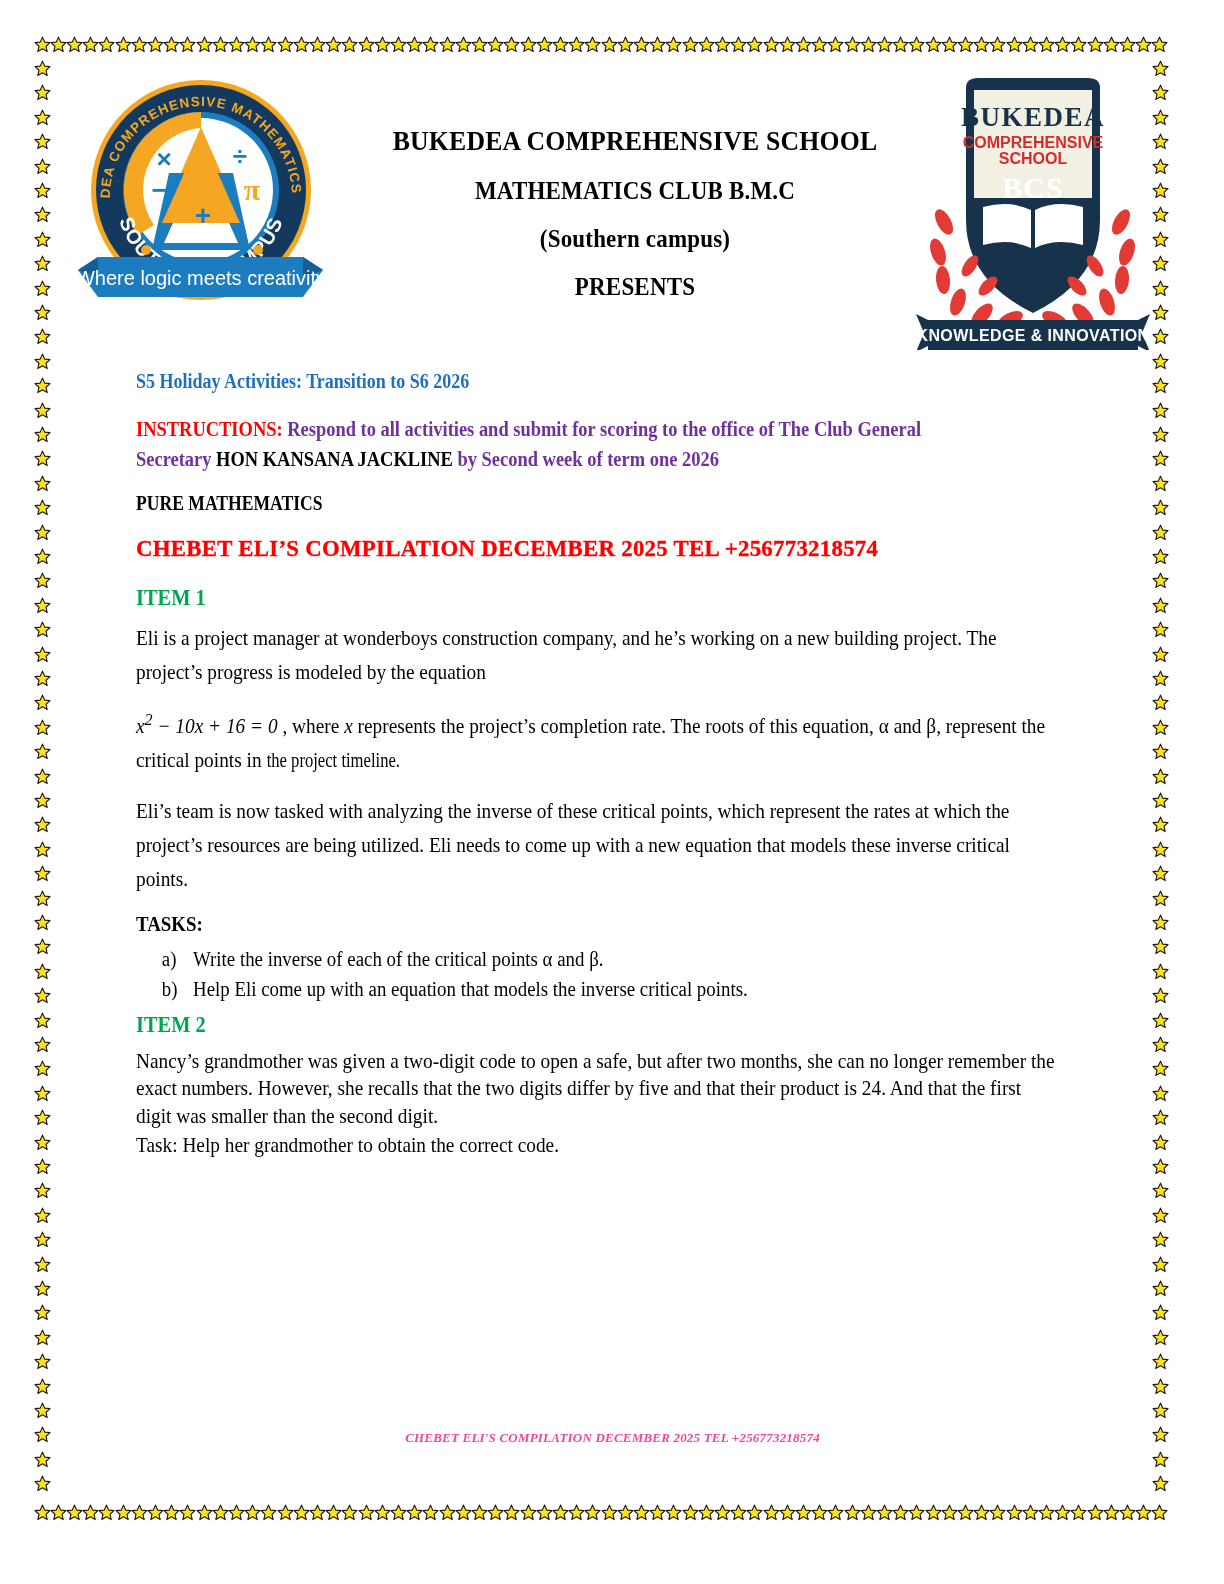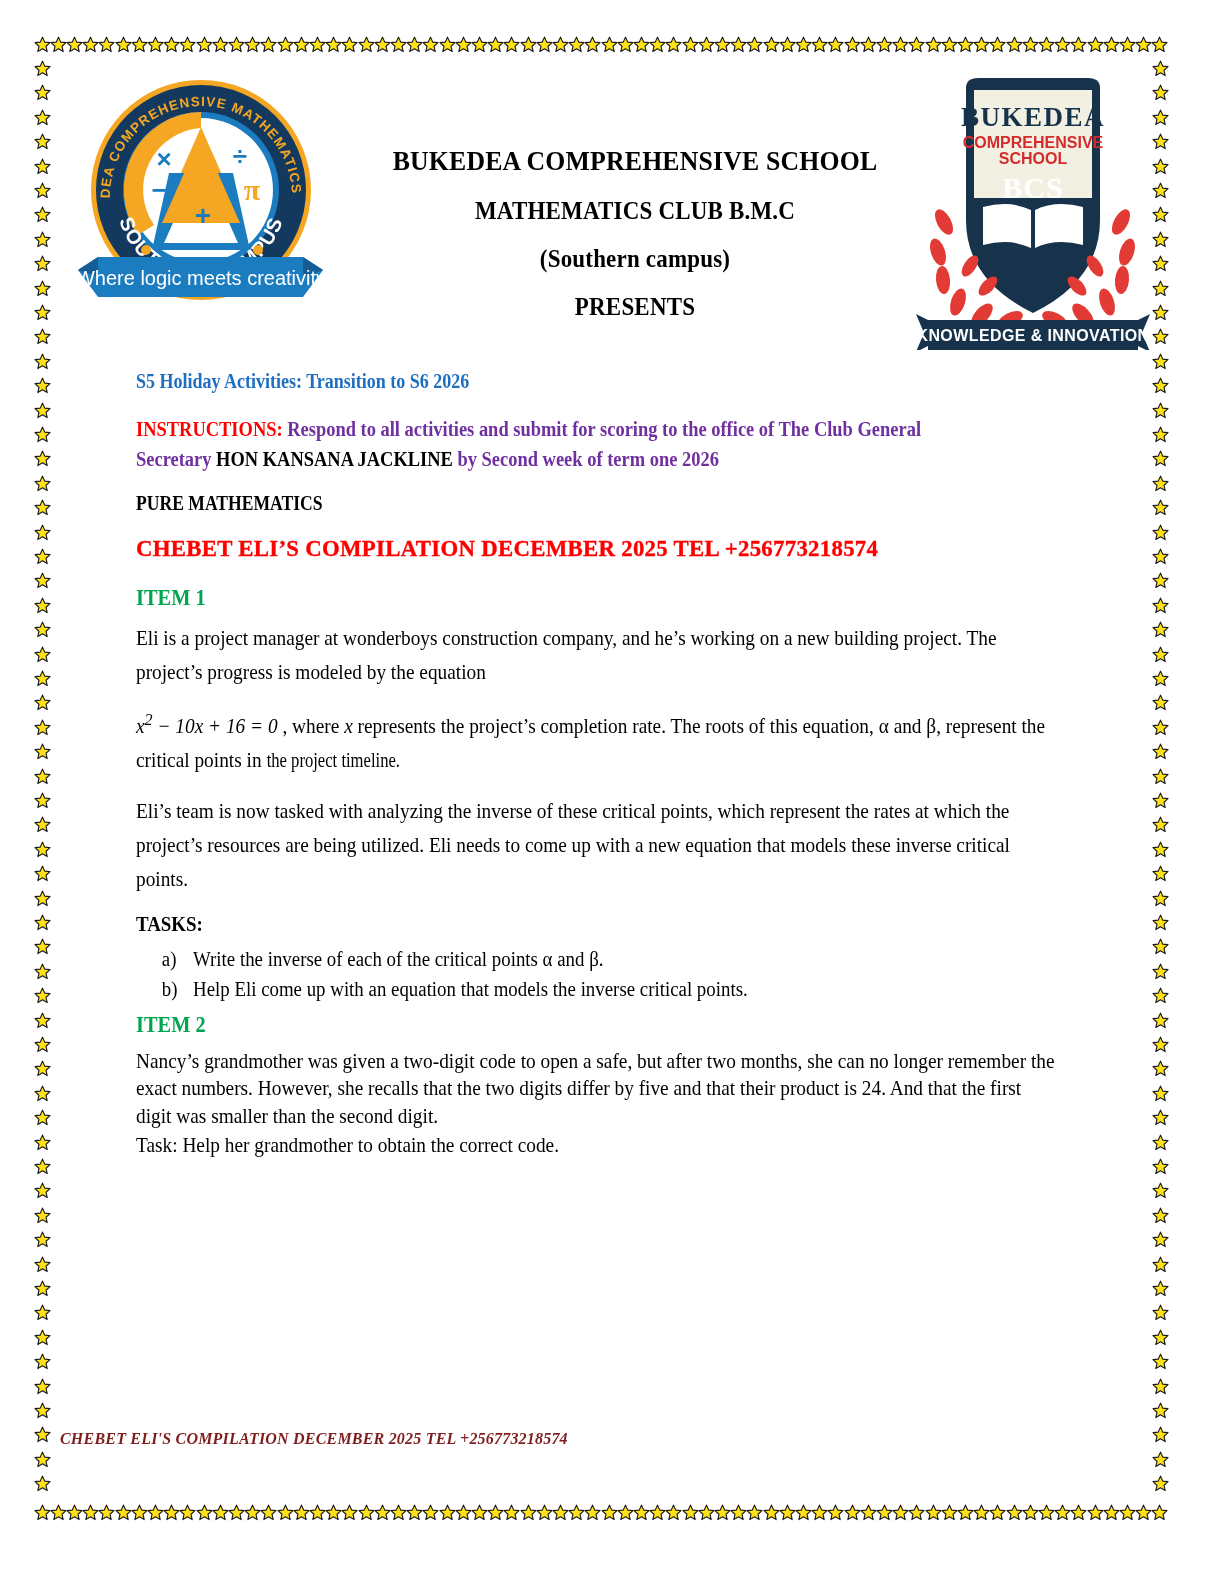--- a/index.html
+++ b/index.html
@@ -11,21 +11,21 @@
   .star-svg{display:block;}
 
   
   .page{position:absolute;left:60px;top:40px;width:1105px;height:1500px;}
 
   
   .header{position:relative;height:320px;}
   .logo-left{position:absolute;left:8px;top:25px;width:265px;height:250px;}
   .logo-right{position:absolute;right:10px;top:30px;width:245px;height:280px;}
 
-  .title-block{position:absolute;left:255px;top:85px;width:640px;text-align:center;margin-top:20px;}
+  .title-block{position:absolute;left:255px;top:85px;width:640px;text-align:center;}
   .title-line{font-family:"Liberation Serif",serif;font-weight:bold;color:#000;
        letter-spacing:.2px;margin-bottom:20px;transform:scaleX(.92);transform-origin:center;}
   .t1{font-size:28px;}
   .t2{font-size:25px;}
   .t3{font-size:25px;}
   .t4{font-size:25px;}
 
   
   .body-wrap{position:absolute;left:76px;top:330px;width:940px;}
 
@@ -57,22 +57,22 @@
 
   .eq{font-style:italic;font-family:"Liberation Serif",serif;}
 
   .tasks-h{font-weight:bold;font-size:21px;margin:14px 0 8px 0;
        transform:scaleX(.9);transform-origin:left;}
   .tasklist{margin:0 0 8px 0;padding:0;list-style:none;}
   .tasklist li{font-size:20.5px;line-height:1.38;margin-bottom:2px;
        padding-left:62px;position:relative;transform:scaleX(.92);transform-origin:left;}
   .tasklist li .lbl{position:absolute;left:28px;}
 
-  .footer{position:absolute;left:0;right:0;top:1390px;text-align:left;
-       font-size:16px;font-style:italic;font-weight:bold;color:#7f1d1d;
+  .footer{position:absolute;left:0;right:0;top:1390px;text-align:center;
+       font-size:13px;font-style:italic;font-weight:bold;color:#ec4899;
        font-family:"Liberation Serif",serif;letter-spacing:.2px;}
 </style>
 </head>
 <body>
 
 <div class="star-border" id="starBorder">
     <svg width="17" height="17" viewBox="0 0 24 24" style="position: absolute; left: 33.5px; top: 35.5px;">
       <path d="M12 1.6 L15.1 8.6 L22.6 9.4 L17 14.5 L18.6 22 L12 18.1 L5.4 22 L7 14.5 L1.4 9.4 L8.9 8.6 Z" fill="#FFE11A" stroke="#1a1a1a" stroke-width="1.6" stroke-linejoin="round"></path>
     </svg>
     <svg width="17" height="17" viewBox="0 0 24 24" style="position: absolute; left: 33.5px; top: 1503.5px;">

